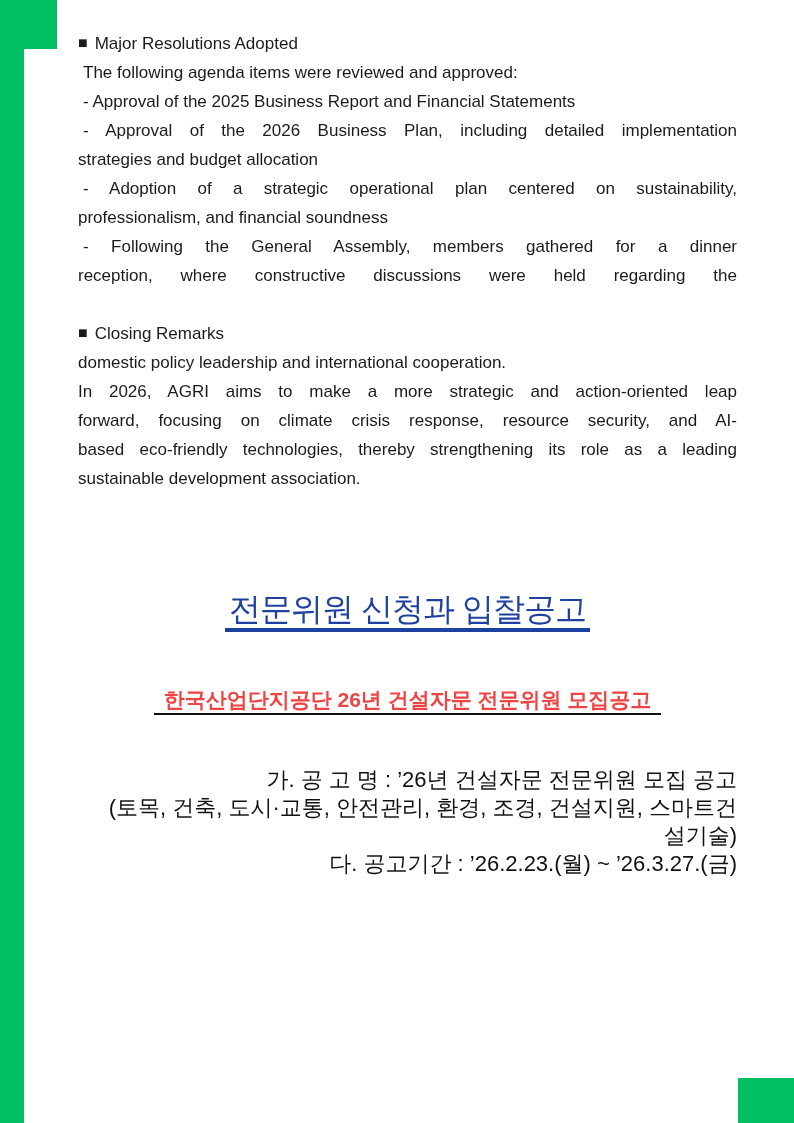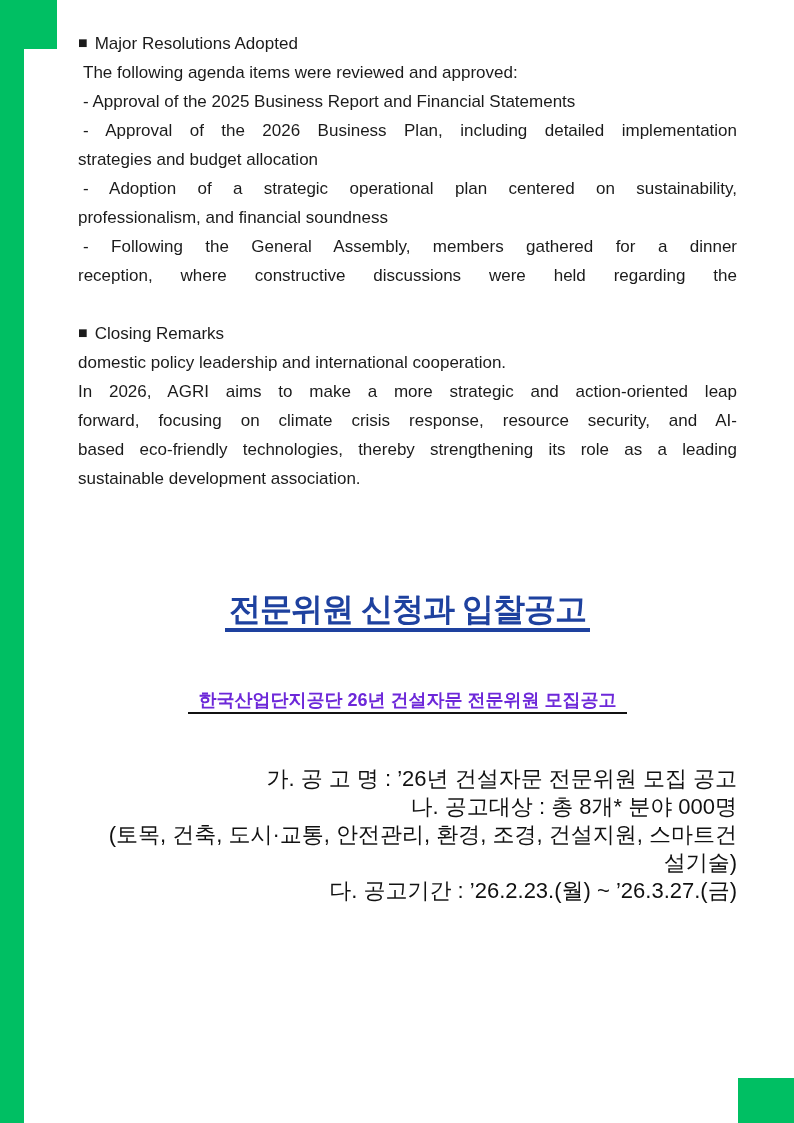--- a/index.html
+++ b/index.html
@@ -51,35 +51,35 @@
   .spacer-line { height:29px; }
 
   
   .announce-title {
     margin-top:95px;
     text-align:center;
     line-height:42px;
   }
   .announce-title .title-text {
     font-size:32px;
-    font-weight:700;
+    font-weight:400;
     letter-spacing:-1px;
     color:#1e419f;
     border-bottom:4px solid #1e419f;
     padding:0 4px 1px 4px;
   }
   .announce-subtitle {
     margin-top:50px;
     text-align:center;
     line-height:28px;
   }
   .announce-subtitle .subtitle-text {
-    font-size:18px;
+    font-size:21px;
     font-weight:800;
-    color:#6d28d9;
+    color:#ef4444;
     border-bottom:2.5px solid #111111;
     padding:0 10px 2px 10px;
   }
 
   
   .notice-list {
     margin-top:50px;
     padding-left:14px;
   }
   .notice-line {
@@ -131,19 +131,18 @@
     <div class="announce-title">
       <span class="title-text">전문위원 신청과 입찰공고</span>
     </div>
 
     <div class="announce-subtitle">
       <span class="subtitle-text">한국산업단지공단 26년 건설자문 전문위원 모집공고</span>
     </div>
 
     <div class="notice-list">
       <div class="notice-line">가. 공 고 명 : ’26년 건설자문 전문위원 모집 공고</div>
-      <div class="notice-line">나. 공고대상 : 총 8개* 분야 000명</div>
       <div class="notice-line">(토목, 건축, 도시·교통, 안전관리, 환경, 조경, 건설지원, 스마트건설기술)</div>
       <div class="notice-line">다. 공고기간 : ’26.2.23.(월) ~ ’26.3.27.(금)</div>
     </div>
 
   </div>
 </div>
 
 </body></html>

